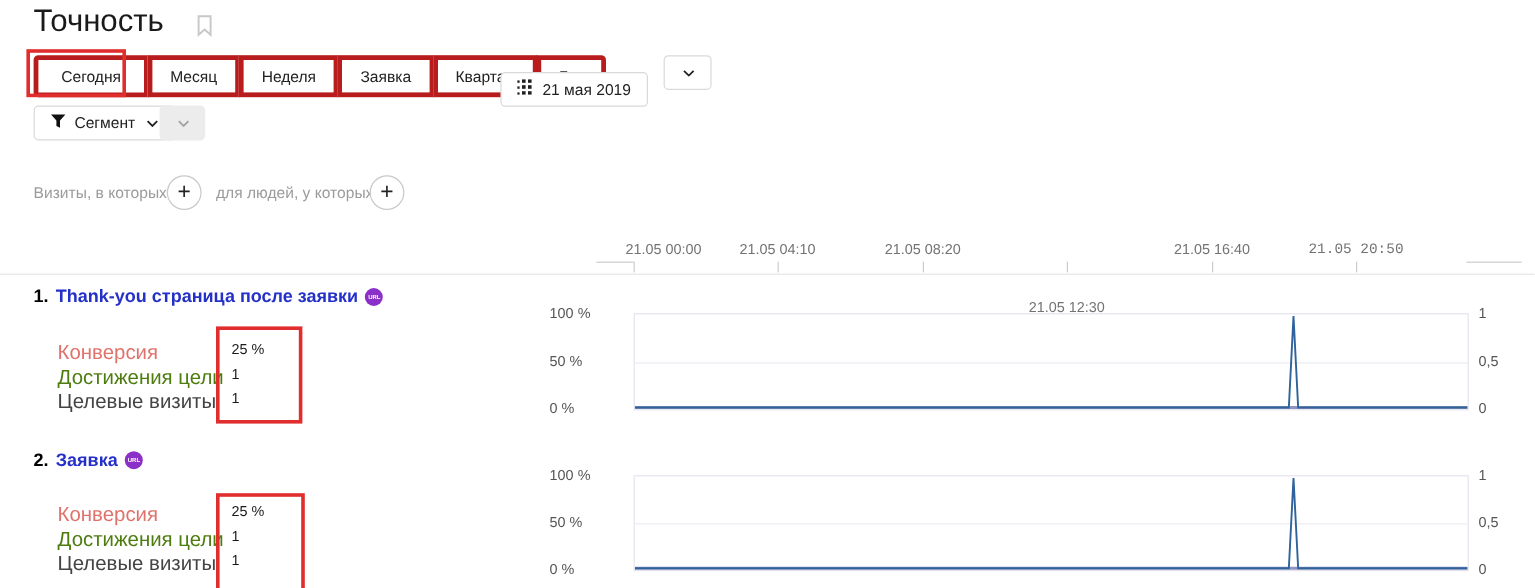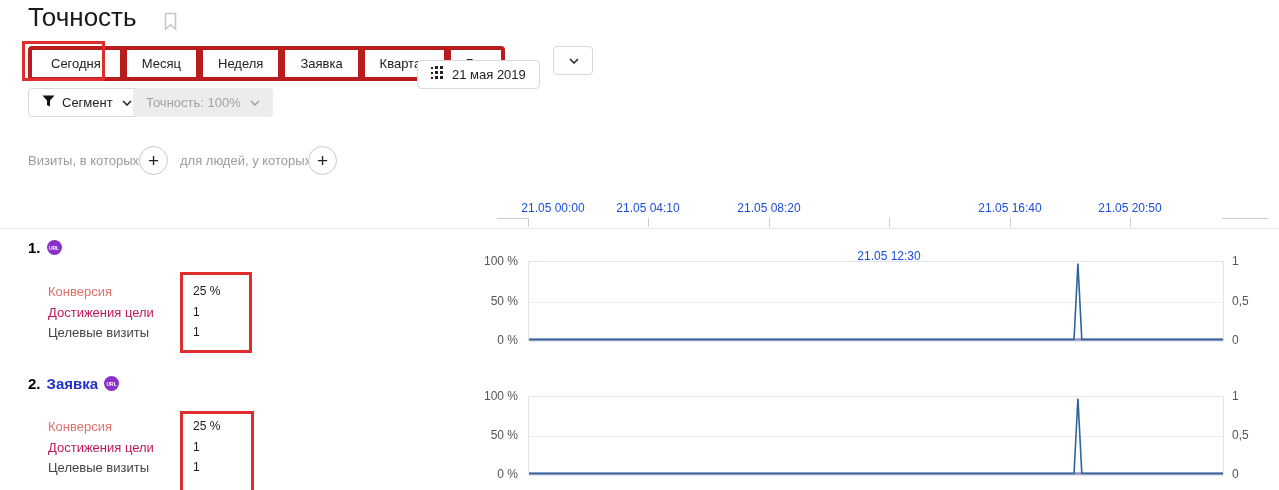--- a/index.html
+++ b/index.html
@@ -31,58 +31,58 @@
   .filter-label{font-size:13px;color:#9b9b9b;top:153px;}
   .fl1{left:28px;} .fl2{left:180px;}
   .plus-circle{width:27px;height:27px;border:1px solid #c9c9c9;border-radius:50%;
       top:146px;display:flex;align-items:center;justify-content:center;
       font-size:19px;color:#222;background:#fff;cursor:pointer;line-height:1;}
   .pc1{left:139px;} .pc2{left:308px;}
 
   .divider{left:0;top:228px;width:1279px;height:1px;background:#e5e5e5;}
 
   
-  .time-label{top:201px;width:90px;text-align:center;font-size:12px;color:#1d4ed8;}
+  .time-label{top:201px;width:90px;text-align:center;font-size:12px;color:#737373;}
   .time-label:nth-of-type(1){left:508px;}
   .time-label:nth-of-type(2){left:603px;}
   .time-label:nth-of-type(3){left:724px;}
   .time-label:nth-of-type(4){left:844px;margin-top:48px;}
   .time-label:nth-of-type(5){left:965px;}
-  .time-label:nth-of-type(6){left:1085px;}
+  .time-label:nth-of-type(6){left:1085px;font-family:Liberation Mono, monospace;}
   .tick{width:1px;height:9px;background:#ccc;top:218px;}
   .tick:nth-of-type(1){left:528px;}
   .tick:nth-of-type(2){left:648px;}
   .tick:nth-of-type(3){left:769px;}
   .tick:nth-of-type(4){left:889px;}
   .tick:nth-of-type(5){left:1010px;}
   .tick:nth-of-type(6){left:1130px;}
   .axis-stub{height:1px;background:#ccc;top:218px;}
   .stub-l{left:497px;width:31px;} .stub-r{left:1222px;width:46px;}
 
   
   .goal-head{display:flex;align-items:center;gap:6px;left:28px;font-size:15px;font-weight:bold;}
   .gh1{top:239px;} .gh2{top:375px;}
   .goal-num{color:#000;}
   .goal-link{color:#2430c7;cursor:pointer;}
   .goal-badge{width:15px;height:15px;border-radius:50%;background:#8b2fc9;color:#fff;
       font-size:5px;display:flex;align-items:center;justify-content:center;font-weight:bold;}
 
-  .stat-label{left:48px;font-size:13px;}
+  .stat-label{left:48px;font-size:17px;}
   .stat-value{left:193px;font-size:12px;color:#1a1a1a;}
-  .c-conv{color:#e0726c;} .c-reach{color:#be185d;} .c-target{color:#444;}
+  .c-conv{color:#e0726c;} .c-reach{color:#4d7c0f;} .c-target{color:#444;}
   .g1r1{top:284px;} .g1r2{top:305px;} .g1r3{top:325px;}
   .g2r1{top:419px;} .g2r2{top:440px;} .g2r3{top:460px;}
 
   
   .chart-box{left:528px;width:694px;border:1px solid #e4e4ee;background:#fff;}
   .cb1{top:261px;height:79px;} .cb2{top:396px;height:78px;}
   .gridline{position:absolute;left:0;width:100%;height:1px;background:#ececf2;top:50%;}
   .chart-box svg{position:absolute;left:0;top:0;width:100%;height:100%;display:block;}
 
-  .ylab{width:60px;text-align:right;font-size:12px;color:#555;left:458px;}
+  .ylab{width:60px;text-align:left;font-size:12px;color:#555;left:458px;}
   .yrlab{left:1232px;font-size:12px;color:#555;}
   .y1a{top:254px;} .y1b{top:294px;} .y1c{top:333px;}
   .y2a{top:389px;} .y2b{top:428px;} .y2c{top:467px;}
 
   
   .red-box{border:3px solid #e02e2e;background:transparent;pointer-events:none;}
   .rb1{left:22px;top:41px;width:77px;height:34px;}
   .rb2{left:180px;top:272px;width:66px;height:75px;}
   .rb3{left:180px;top:411px;width:68px;height:76px;}
 
@@ -142,21 +142,20 @@
   </span>
   <span>Сегмент</span>
   <span class="chev">
     <svg width="10" height="6" viewBox="0 0 10 6">
         <polyline points="1,1 5,5 9,1" fill="none" stroke="#222" stroke-width="1.5"></polyline>
       </svg>
   </span>
 </div>
 
 <div class="abs btn accuracy-btn">
-  <span>Точность: 100%</span>
   <span class="chev">
     <svg width="10" height="6" viewBox="0 0 10 6">
         <polyline points="1,1 5,5 9,1" fill="none" stroke="#a3a3a3" stroke-width="1.5"></polyline>
       </svg>
   </span>
 </div>
 
 <div class="abs filter-label fl1">Визиты, в которых</div>
 <div class="abs plus-circle pc1">
   <span>+</span>
@@ -178,20 +177,21 @@
 <i class="abs tick"></i>
 <i class="abs tick"></i>
 <i class="abs tick"></i>
 <i class="abs tick"></i>
 <i class="abs tick"></i>
 <div class="abs axis-stub stub-l"></div>
 <div class="abs axis-stub stub-r"></div>
 
 <div class="abs goal-head gh1">
   <span class="goal-num">1.</span>
+  <span class="goal-link">Thank-you страница после заявки</span>
   <span class="goal-badge">URL</span>
 </div>
 <span class="abs stat-label c-conv g1r1">Конверсия</span>
 <span class="abs stat-value g1r1">25 %</span>
 <span class="abs stat-label c-reach g1r2">Достижения цели</span>
 <span class="abs stat-value g1r2">1</span>
 <span class="abs stat-label c-target g1r3">Целевые визиты</span>
 <span class="abs stat-value g1r3">1</span>
 
 <span class="abs ylab y1a">100 %</span>

